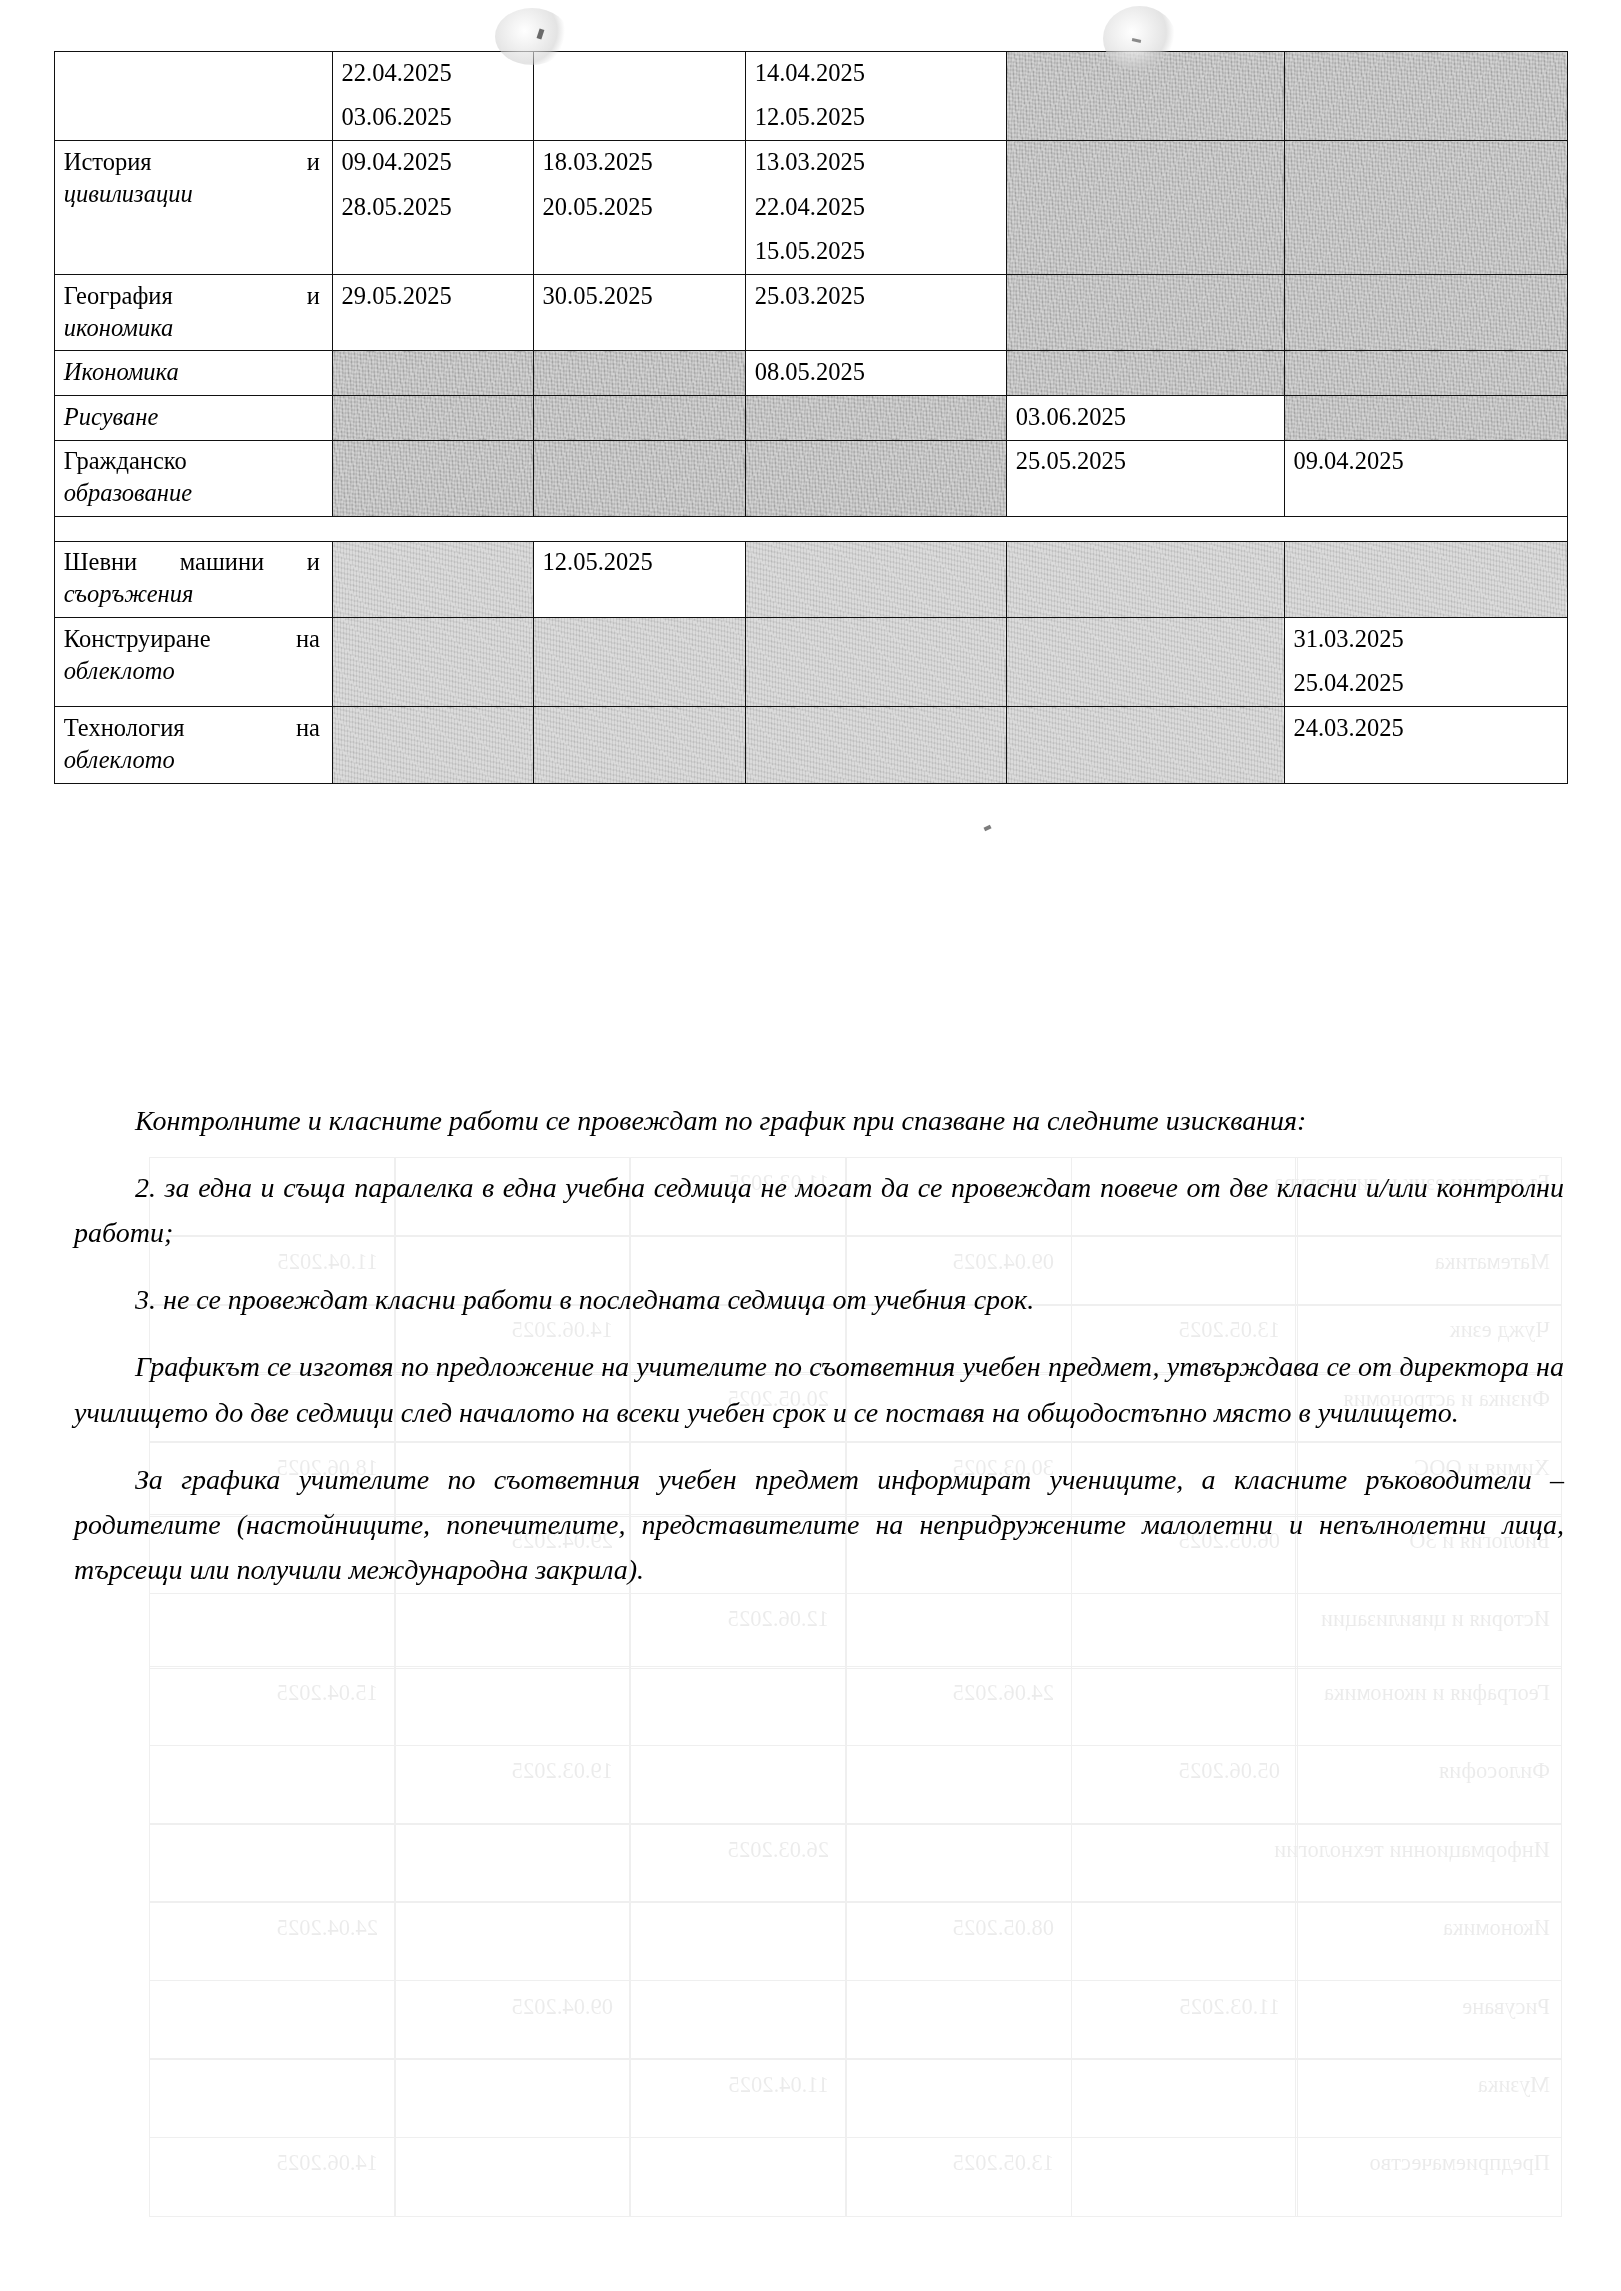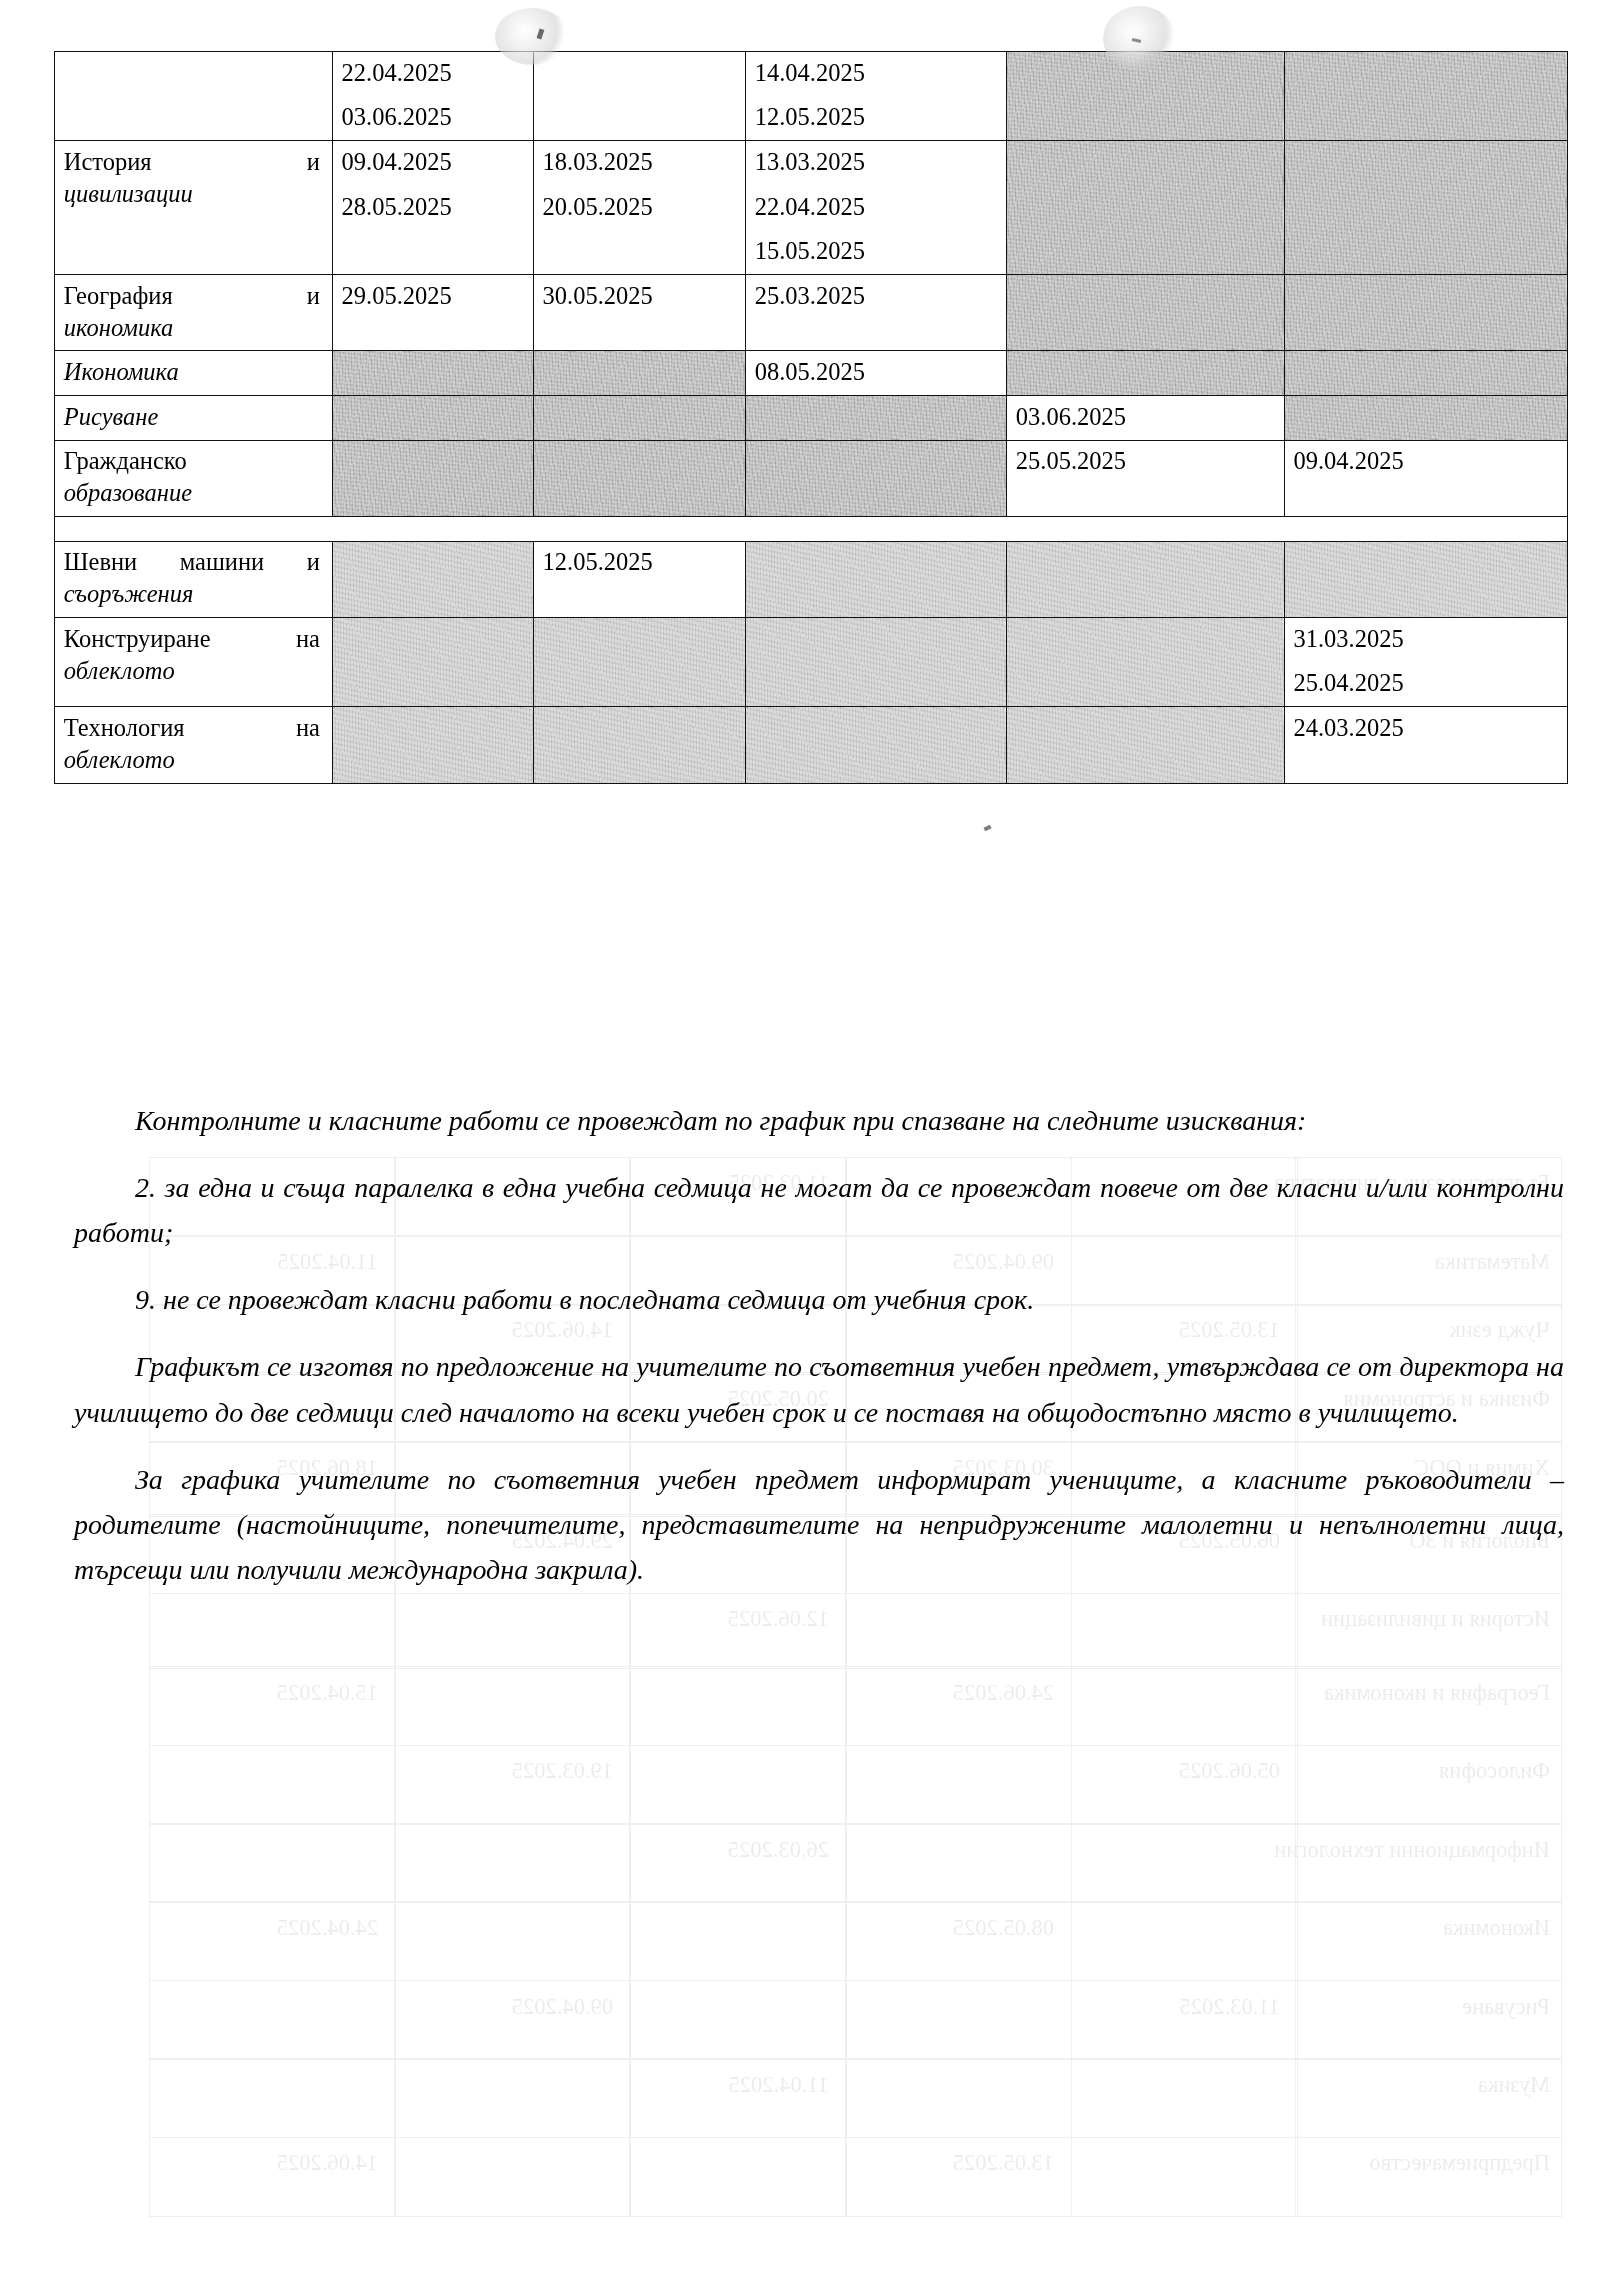--- a/index.html
+++ b/index.html
@@ -391,21 +391,21 @@
           <td>
             <span class="d">24.03.2025</span>
           </td>
         </tr>
       </tbody>
   </table>
 
   <div class="prose">
     <p>Контролните и класните работи се провеждат по график при спазване на следните изисквания:</p>
     <p>2. за една и съща паралелка в една учебна седмица не могат да се провеждат повече от две класни и/или контролни работи;</p>
-    <p>9. не се провеждат класни работи в последната седмица от учебния срок.</p>
+    <p>3. не се провеждат класни работи в последната седмица от учебния срок.</p>
     <p>Графикът се изготвя по предложение на учителите по съответния учебен предмет, утвърждава се от директора на училището до две седмици след началото на всеки учебен срок и се поставя на общодостъпно място в училището.</p>
     <p>За графика учителите по съответния учебен предмет информират учениците, а класните ръководители – родителите (настойниците, попечителите, представителите на непридружените малолетни и непълнолетни лица, търсещи или получили международна закрила).</p>
   </div>
 
   <div class="smudge" style="left:495px;top:7.8px;width:74px;height:57px;"></div>
   <div class="smudge" style="left:1103px;top:5.9px;width:73px;height:65px;"></div>
   <div class="speck" style="left:984px;top:826px;width:6.9px;height:3.9px;transform:rotate(-25deg);"></div>
   <div class="speck" style="left:538px;top:29px;width:4.9px;height:9.8px;transform:rotate(18deg);background:#6a6a6a;"></div>
   <div class="speck" style="left:1132px;top:39px;width:8.8px;height:2.9px;transform:rotate(12deg);background:#8a8a8a;"></div>
 </div>

